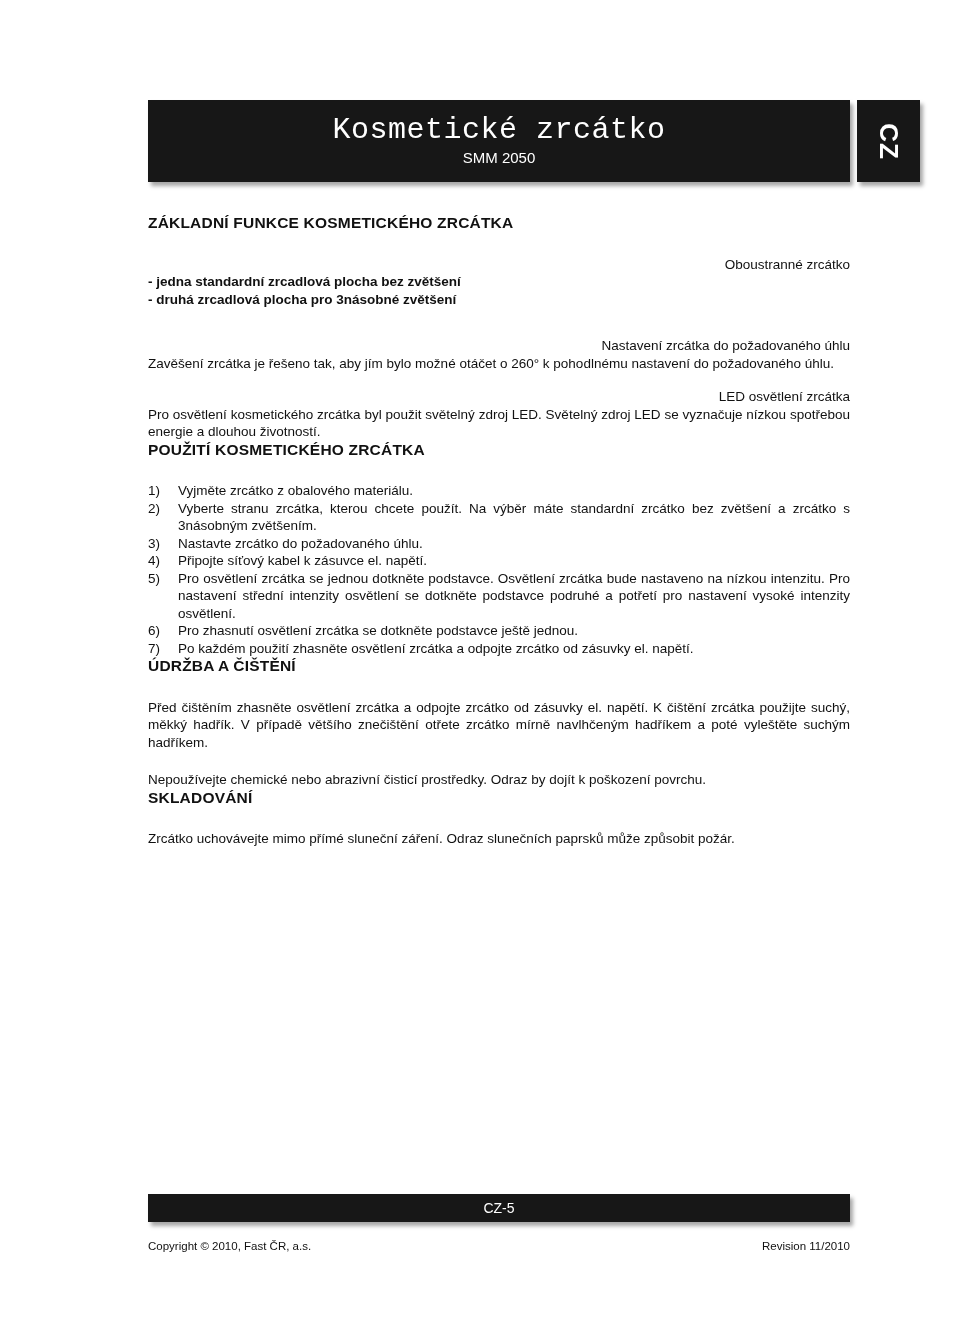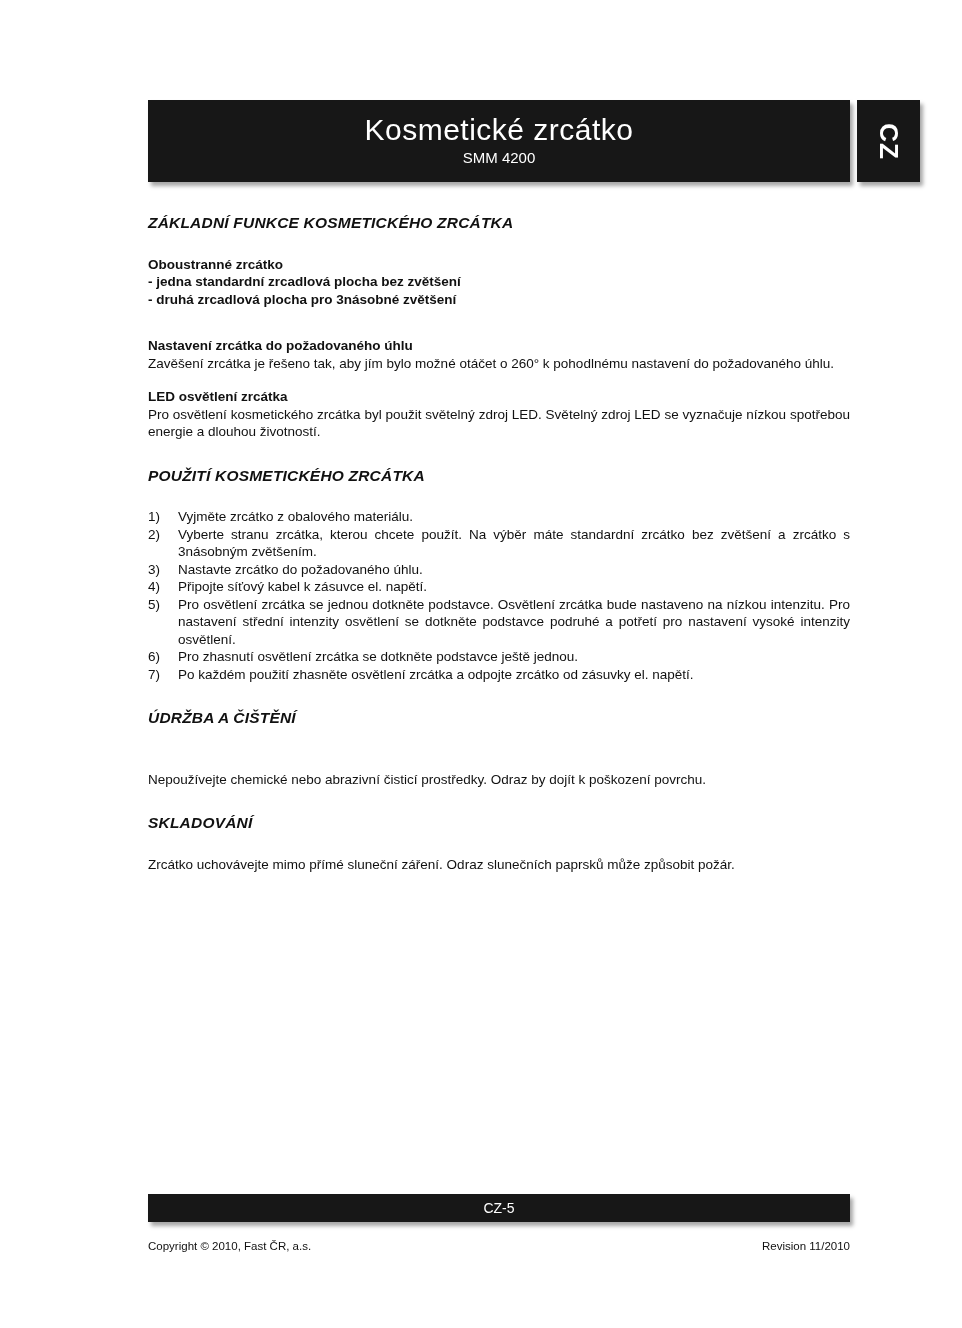--- a/index.html
+++ b/index.html
@@ -28,20 +28,21 @@
     color: #ffffff;
     text-align: center;
     box-shadow: 3px 4px 4px rgba(0,0,0,0.35);
   }
   .header-title {
     font-size: 30px;
     font-weight: 500;
     letter-spacing: 0.5px;
     padding-top: 13px;
     line-height: 34px;
+    font-family: Liberation Mono, monospace;
   }
   .header-subtitle {
     font-size: 15px;
     line-height: 18px;
     margin-top: 2px;
   }
   .lang-tab {
     position: absolute;
     left: 857px;
     top: 100px;
@@ -68,26 +69,26 @@
     top: 214px;
     width: 702px;
     font-size: 13.5px;
     line-height: 17.5px;
   }
   .section-heading {
     font-size: 15.5px;
     font-weight: bold;
     letter-spacing: 0.2px;
     margin: 0 0 24px 0;
-    font-style: italic;
-  }
-  .section-heading.spaced-top { margin-top: 26px; }
+  }
+  .section-heading.spaced-top { }
   .subhead {
-    font-weight: bold;
+    font-weight: normal;
     margin: 16px 0 0 0;
+    text-align: right;
   }
   .para {
     margin: 0;
     text-align: justify;
   }
   .plainline { margin: 0; font-weight: bold; }
   .gap-md { height: 20px; }
 
   
   .num-list { margin: 0; }
@@ -129,21 +130,21 @@
     color: #111111;
   }
 </style>
 </head>
 <body>
 
 <div class="page">
 
   <div class="header-bar">
     <div class="header-title">Kosmetické zrcátko</div>
-    <div class="header-subtitle">SMM 4200</div>
+    <div class="header-subtitle">SMM 2050</div>
   </div>
   <div class="lang-tab">
     <span class="vtext">CZ</span>
   </div>
 
   <div class="content">
 
     <div class="section-heading">ZÁKLADNÍ FUNKCE KOSMETICKÉHO ZRCÁTKA</div>
 
     <div class="subhead" style="margin-top:0;">Oboustranné zrcátko</div>
@@ -183,20 +184,21 @@
         <span class="num">6)</span>
         <span class="txt">Pro zhasnutí osvětlení zrcátka se dotkněte podstavce ještě jednou.</span>
       </div>
       <div class="num-item">
         <span class="num">7)</span>
         <span class="txt">Po každém použití zhasněte osvětlení zrcátka a odpojte zrcátko od zásuvky el. napětí.</span>
       </div>
     </div>
 
     <div class="section-heading spaced-top">ÚDRŽBA A ČIŠTĚNÍ</div>
+    <p class="para">Před čištěním zhasněte osvětlení zrcátka a odpojte zrcátko od zásuvky el. napětí. K čištění zrcátka použijte suchý, měkký hadřík. V případě většího znečištění otřete zrcátko mírně navlhčeným hadříkem a poté vyleštěte suchým hadříkem.</p>
     <div class="gap-md"></div>
     <p class="para">Nepoužívejte chemické nebo abrazivní čisticí prostředky. Odraz by dojít k poškození povrchu.</p>
 
     <div class="section-heading spaced-top">SKLADOVÁNÍ</div>
     <p class="para">Zrcátko uchovávejte mimo přímé sluneční záření. Odraz slunečních paprsků může způsobit požár.</p>
 
   </div>
 
   <div class="footer-bar">
     <span>CZ-5</span>

